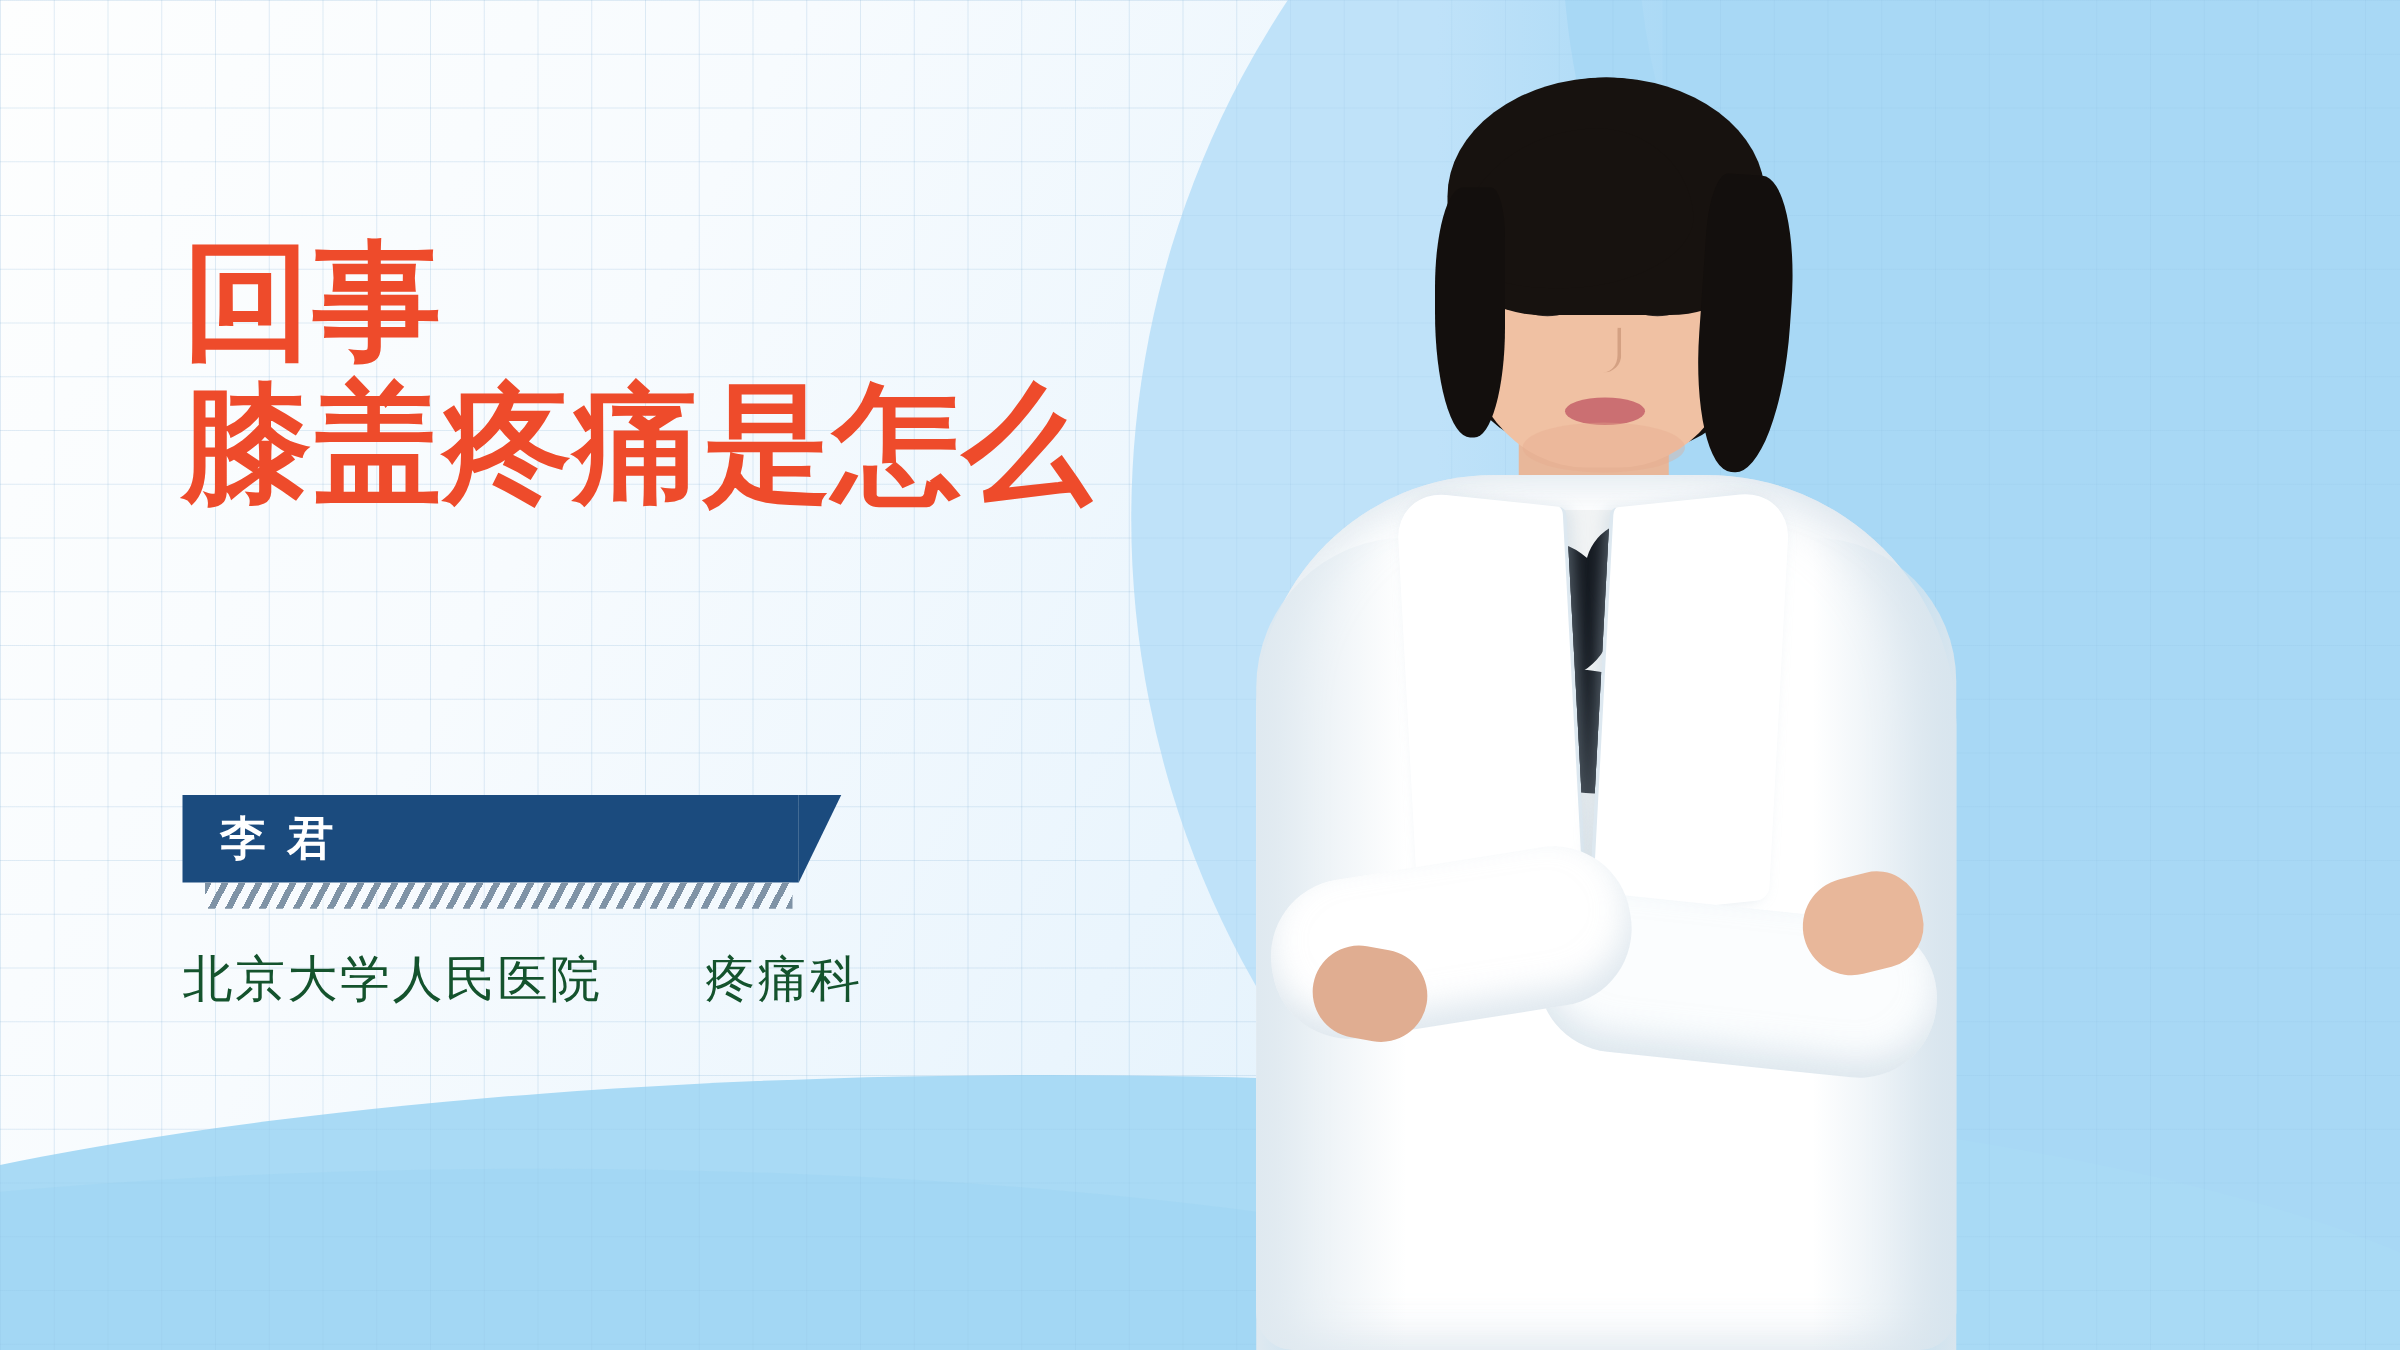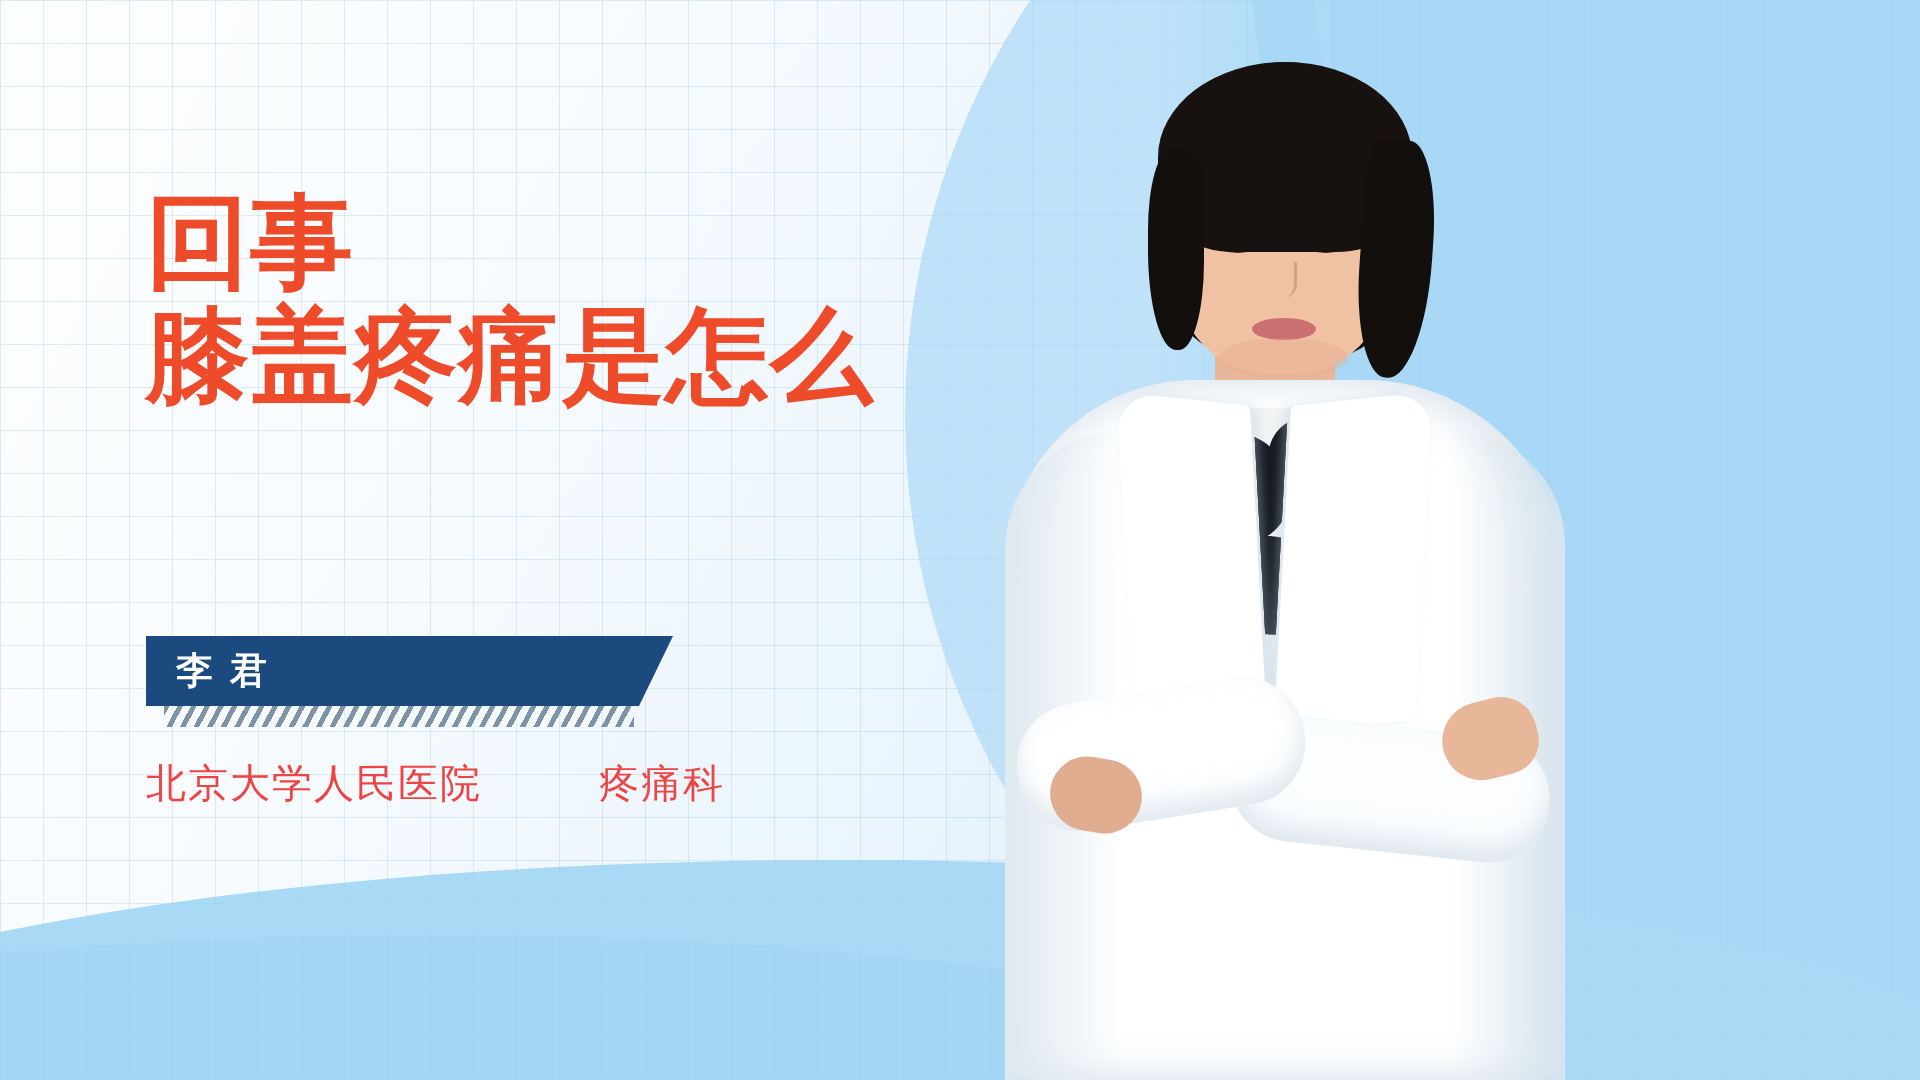--- a/index.html
+++ b/index.html
@@ -116,27 +116,27 @@
       -62deg,
       #7f93a6 0px,#7f93a6 5px,
       rgba(255,255,255,0) 5px, rgba(255,255,255,0) 12px);
     background-color:rgba(255,255,255,.15);
   }
 
   
   .affil{
     position:absolute;left:146px;top:756px;
     display:flex;align-items:baseline;
-    color:#ef4444;
+    color:#14532d;
     font-size:40px;
     letter-spacing:2px;
     font-family:"DejaVu Sans","Liberation Sans",sans-serif;
     white-space:nowrap;
   }
-  .affil-dept{margin-left:117px;}
+  .affil-dept{margin-left:82px;}
 
   
   .doctor{
     position:absolute;left:930px;top:0;width:700px;height:1080px;
   }
   .d-neck{
     position:absolute;left:285px;top:330px;width:120px;height:140px;
     background:#e8b79a;border-radius:22px;
   }
   .d-coat{

